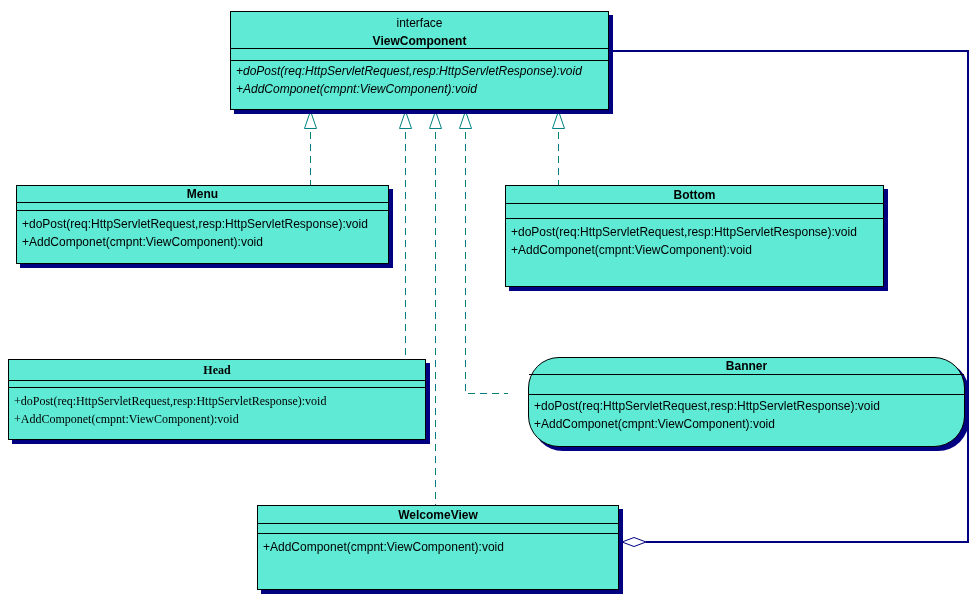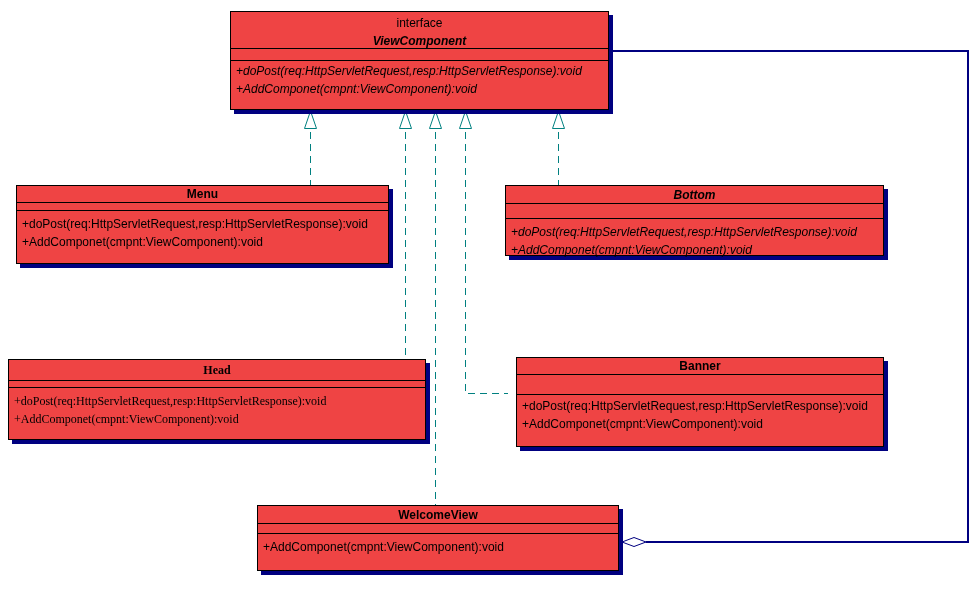--- a/index.html
+++ b/index.html
@@ -1,23 +1,23 @@
 <!DOCTYPE html>
 <html><head>
 <meta charset="utf-8">
 <style>
   html,body{margin:0;padding:0;}
   body{width:979px;height:603px;position:relative;background:#fff;font-family:"Liberation Sans",sans-serif;overflow:hidden;}
-  .cls{position:absolute;background:#ef4444;border:1px solid #000;box-sizing:border-box;}
+  .cls{position:absolute;background:#5eead4;border:1px solid #000;box-sizing:border-box;}
   .cls .title{border-bottom:1px solid #000;text-align:center;font-weight:bold;font-size:12px;box-sizing:border-box;display:flex;align-items:center;justify-content:center;}
   .cls .empty{border-bottom:1px solid #000;box-sizing:border-box;}
   .cls .methods{font-size:12px;padding:4px 16px 0 5px;line-height:18px;white-space:nowrap;overflow:hidden;}
   .iface-title{border-bottom:1px solid #000;text-align:center;font-size:12px;line-height:18px;padding-top:2px;box-sizing:border-box;}
   .stereotype{font-weight:normal;font-style:normal;display:block;}
-  .iface-name{font-weight:bold;font-style:italic;display:block;}
+  .iface-name{font-weight:bold;display:block;}
   .italic .methods{font-style:italic;}
   svg#wires{position:absolute;left:0;top:0;}
 </style>
 </head>
 <body>
 
 <svg id="wires" width="979" height="603">
 
   <polyline points="609,51 968,51 968,542 646,542" fill="none" stroke="#000080" stroke-width="2"></polyline>
   <polygon points="622,542 634,537.5 646,542 634,546.5" fill="#ffffff" stroke="#000080" stroke-width="1"></polygon>
@@ -55,21 +55,21 @@
   <div class="title" style="height:17px;">
     <span>Menu</span>
   </div>
   <div class="empty" style="height:8px;"></div>
   <div class="methods">
     <div>+doPost(req:HttpServletRequest,resp:HttpServletResponse):void</div>
     <div>+AddComponet(cmpnt:ViewComponent):void</div>
   </div>
 </div>
 
-<div class="cls" style="left:505px;top:185px;width:379px;height:71px;box-shadow:4px 4px 0 #000080;font-style:italic;">
+<div class="cls" style="left:505px;top:185px;width:379px;height:102px;box-shadow:4px 4px 0 #000080;">
   <div class="title" style="height:18px;">
     <span>Bottom</span>
   </div>
   <div class="empty" style="height:15px;"></div>
   <div class="methods">
     <div>+doPost(req:HttpServletRequest,resp:HttpServletResponse):void</div>
     <div>+AddComponet(cmpnt:ViewComponent):void</div>
   </div>
 </div>
 
@@ -77,32 +77,32 @@
   <div class="title" style="height:21px;">
     <span>Head</span>
   </div>
   <div class="empty" style="height:7px;"></div>
   <div class="methods">
     <div>+doPost(req:HttpServletRequest,resp:HttpServletResponse):void</div>
     <div>+AddComponet(cmpnt:ViewComponent):void</div>
   </div>
 </div>
 
-<div class="cls" style="left:516px;top:357px;width:368px;height:90px;box-shadow:4px 4px 0 #000080;">
+<div class="cls" style="left:528px;top:357px;width:437px;height:90px;box-shadow:4px 4px 0 #000080;border-radius:31px;">
   <div class="title" style="height:17px;">
     <span>Banner</span>
   </div>
   <div class="empty" style="height:20px;"></div>
   <div class="methods" style="padding-top:2px;">
     <div>+doPost(req:HttpServletRequest,resp:HttpServletResponse):void</div>
     <div>+AddComponet(cmpnt:ViewComponent):void</div>
   </div>
 </div>
 
-<div class="cls" style="left:257px;top:505px;width:362px;height:66px;box-shadow:4px 4px 0 #000080;">
+<div class="cls" style="left:257px;top:505px;width:362px;height:85px;box-shadow:4px 4px 0 #000080;">
   <div class="title" style="height:18px;">
     <span>WelcomeView</span>
   </div>
   <div class="empty" style="height:10px;"></div>
   <div class="methods">
     <div>+AddComponet(cmpnt:ViewComponent):void</div>
   </div>
 </div>
 
 </body></html>

